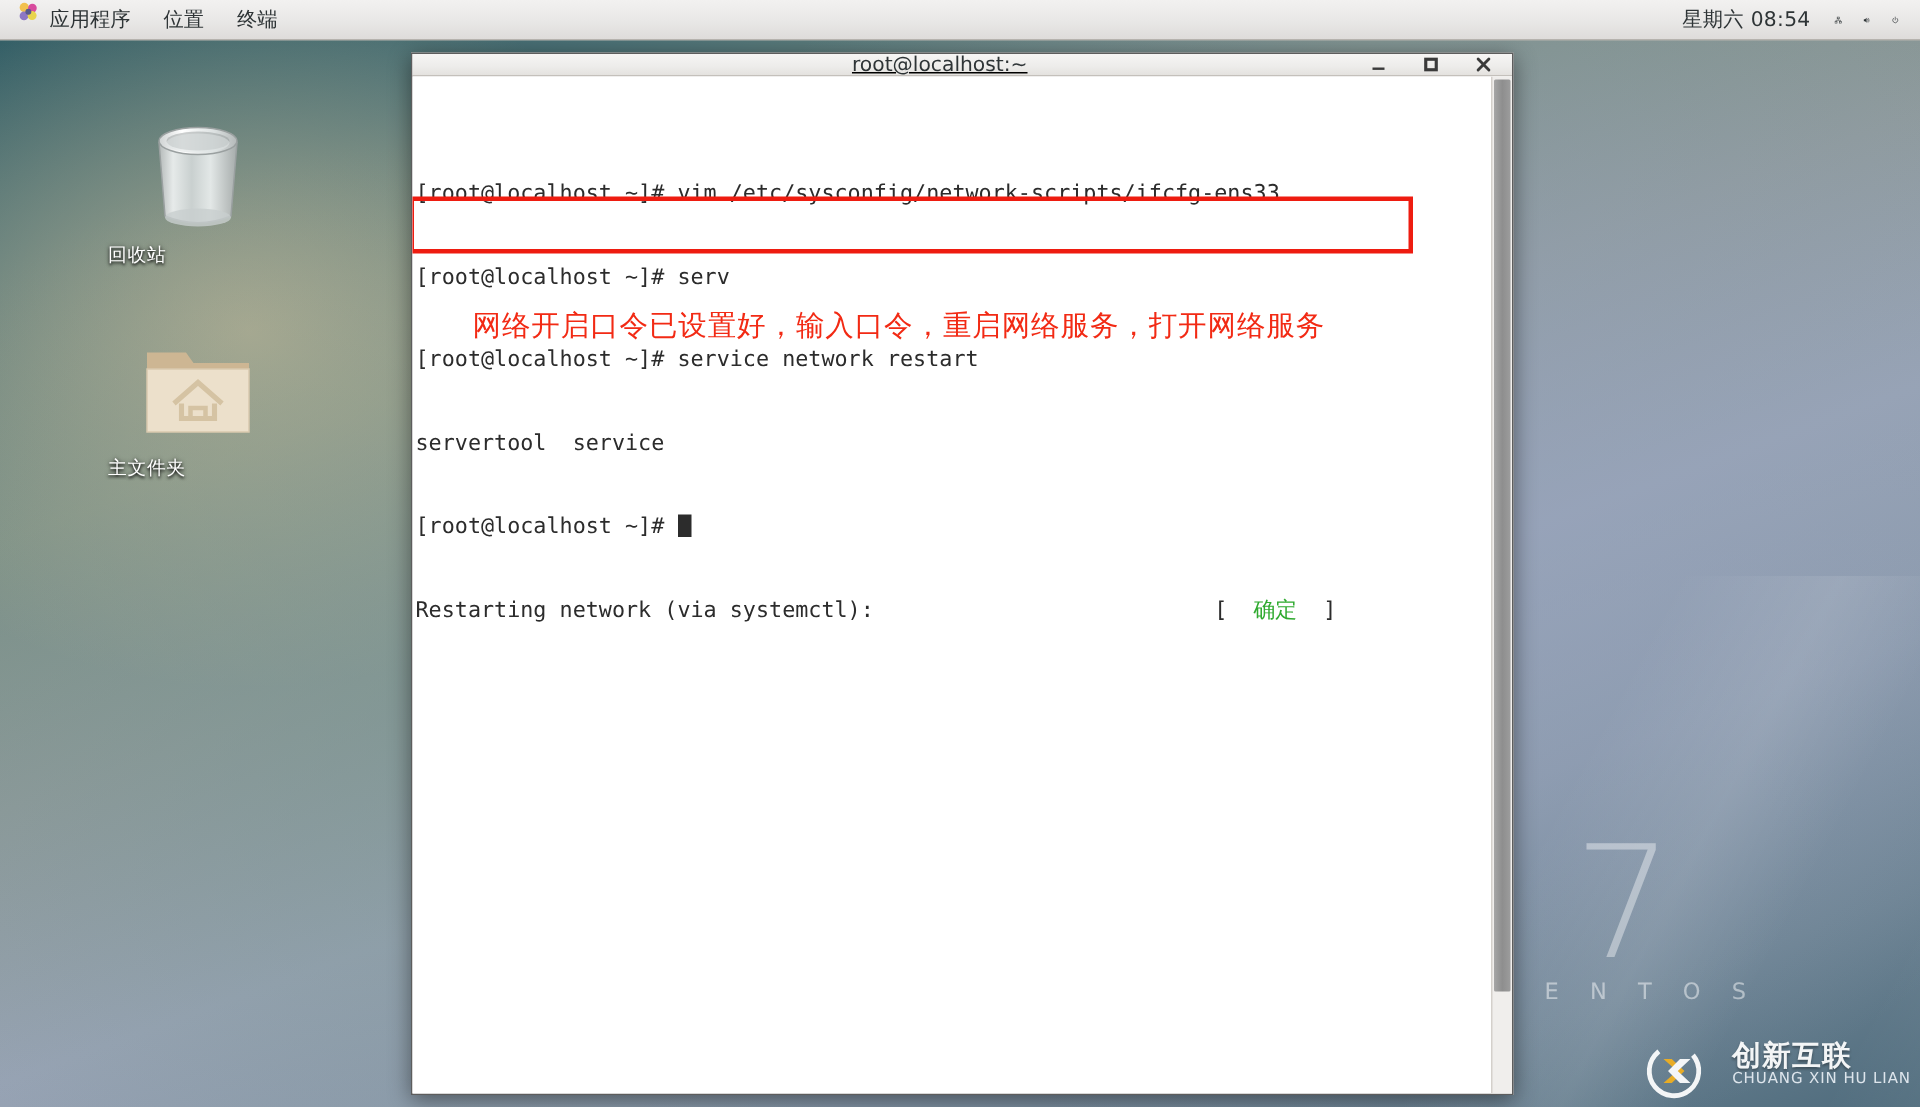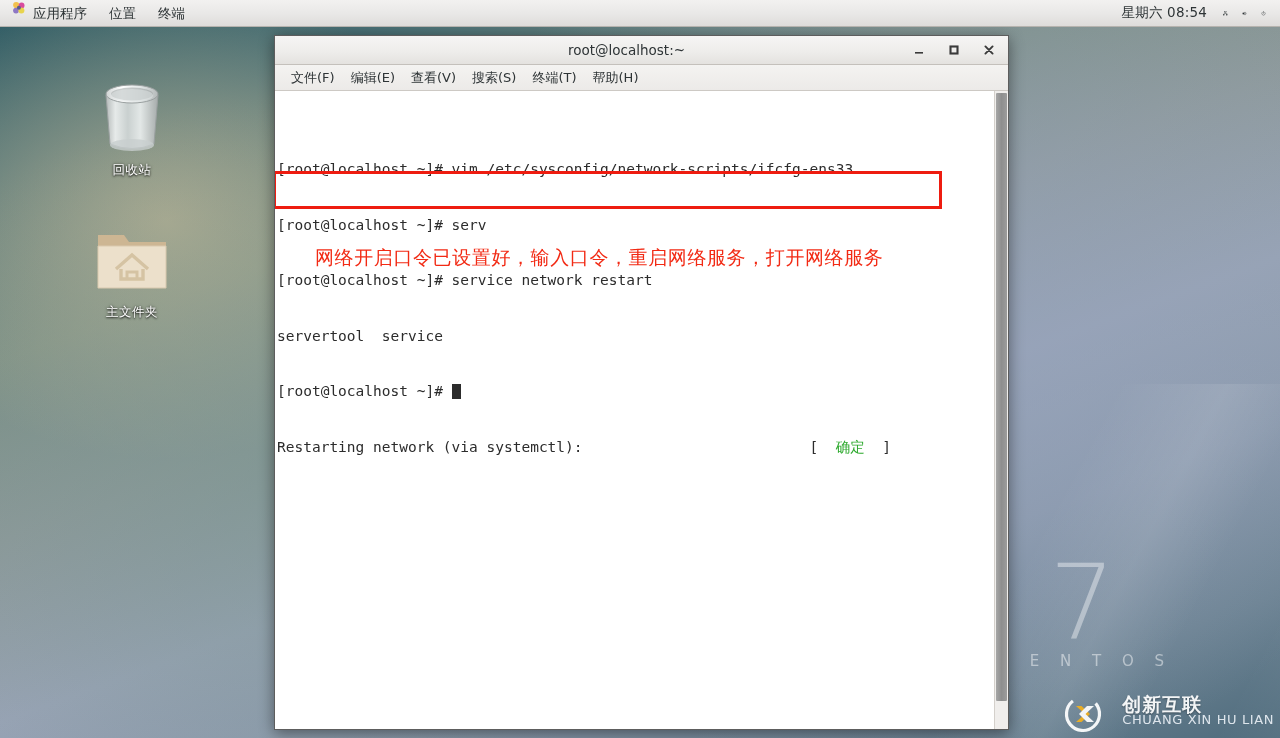--- a/index.html
+++ b/index.html
@@ -73,21 +73,21 @@
     letter-spacing: 0.2px;
     white-space: nowrap;
     margin-left: 24px;
   }
   .tray-icon { width: 17px; height: 17px; padding: 0 6px; display: block; }
 
   
   .desk-icon {
     position: absolute;
     width: 120px;
-    text-align: center;
+    text-align: left;
     cursor: default;
   }
   .desk-icon .glyph { height: 84px; display: flex; align-items: center; justify-content: center; }
   .desk-icon .lbl {
     margin-top: 2px;
     font-size: 12.5px;
     color: #ffffff;
     text-shadow: 0 1px 2px rgba(0,0,0,0.85), 0 0 3px rgba(0,0,0,0.6);
     line-height: 16px;
     letter-spacing: 0.5px;
@@ -129,47 +129,48 @@
   }
   #vendor-cn {
     font-size: 19px;
     font-weight: bold;
     color: #ffffff;
     letter-spacing: 1px;
     line-height: 20px;
     text-shadow: 0 1px 2px rgba(0,0,0,0.4);
   }
   #vendor-en {
-    font-size: 13px;
+    font-size: 10px;
     color: #e8eef4;
     letter-spacing: 0.6px;
     line-height: 9px;
     margin-top: 1px;
   }
 
   
   #terminal-window {
     position: absolute;
     left: 274px; top: 35px;
     width: 735px; height: 695px;
     background: #ffffff;
     border: 1px solid #5d5d5d;
     box-shadow: 0 3px 14px rgba(0,0,0,0.45);
     display: flex;
     flex-direction: column;
     z-index: 20;
   }
   #titlebar {
-    height: 29px;
+    height: 15px;
     background: linear-gradient(180deg, #f6f5f4 0%, #edecea 60%, #e4e2df 100%);
     border-bottom: 1px solid #c4c0bb;
     display: flex;
     align-items: center;
     position: relative;
     flex: 0 0 auto;
+    text-decoration: underline;
   }
   #window-title {
     flex: 1;
     text-align: center;
     font-size: 13.5px;
     color: #2e3436;
     font-weight: normal;
     padding-left: 70px;
   }
   #win-buttons { display: flex; align-items: center; padding-right: 8px; gap: 13px; }
@@ -389,28 +390,20 @@
           </svg>
         </div>
         <div class="win-btn">
           <svg width="12" height="12" viewBox="0 0 12 12">
             <path d="M2.4 2.4 L9.6 9.6 M9.6 2.4 L2.4 9.6" stroke="#3a3a3a" stroke-width="1.9" stroke-linecap="round"></path>
           </svg>
         </div>
       </div>
     </div>
 
-    <div id="menubar">
-      <div class="menu-item">文件(F)</div>
-      <div class="menu-item">编辑(E)</div>
-      <div class="menu-item">查看(V)</div>
-      <div class="menu-item">搜索(S)</div>
-      <div class="menu-item">终端(T)</div>
-      <div class="menu-item">帮助(H)</div>
-    </div>
 
     <div id="term-body">
       <div id="term-text">
         <div class="tline">[root@localhost ~]# vim /etc/sysconfig/network-scripts/ifcfg-ens33</div>
         <div class="tline">[root@localhost ~]# serv</div>
         <div class="tline">[root@localhost ~]# service network restart</div>
         <div class="tline">servertool  service</div>
         <div class="tline"><span>[root@localhost ~]# </span><span class="cursor-block"></span></div>
         <div class="tline"><span>Restarting network (via systemctl):                          [  </span><span class="ok-green">确定</span><span>  ]</span></div>
 

